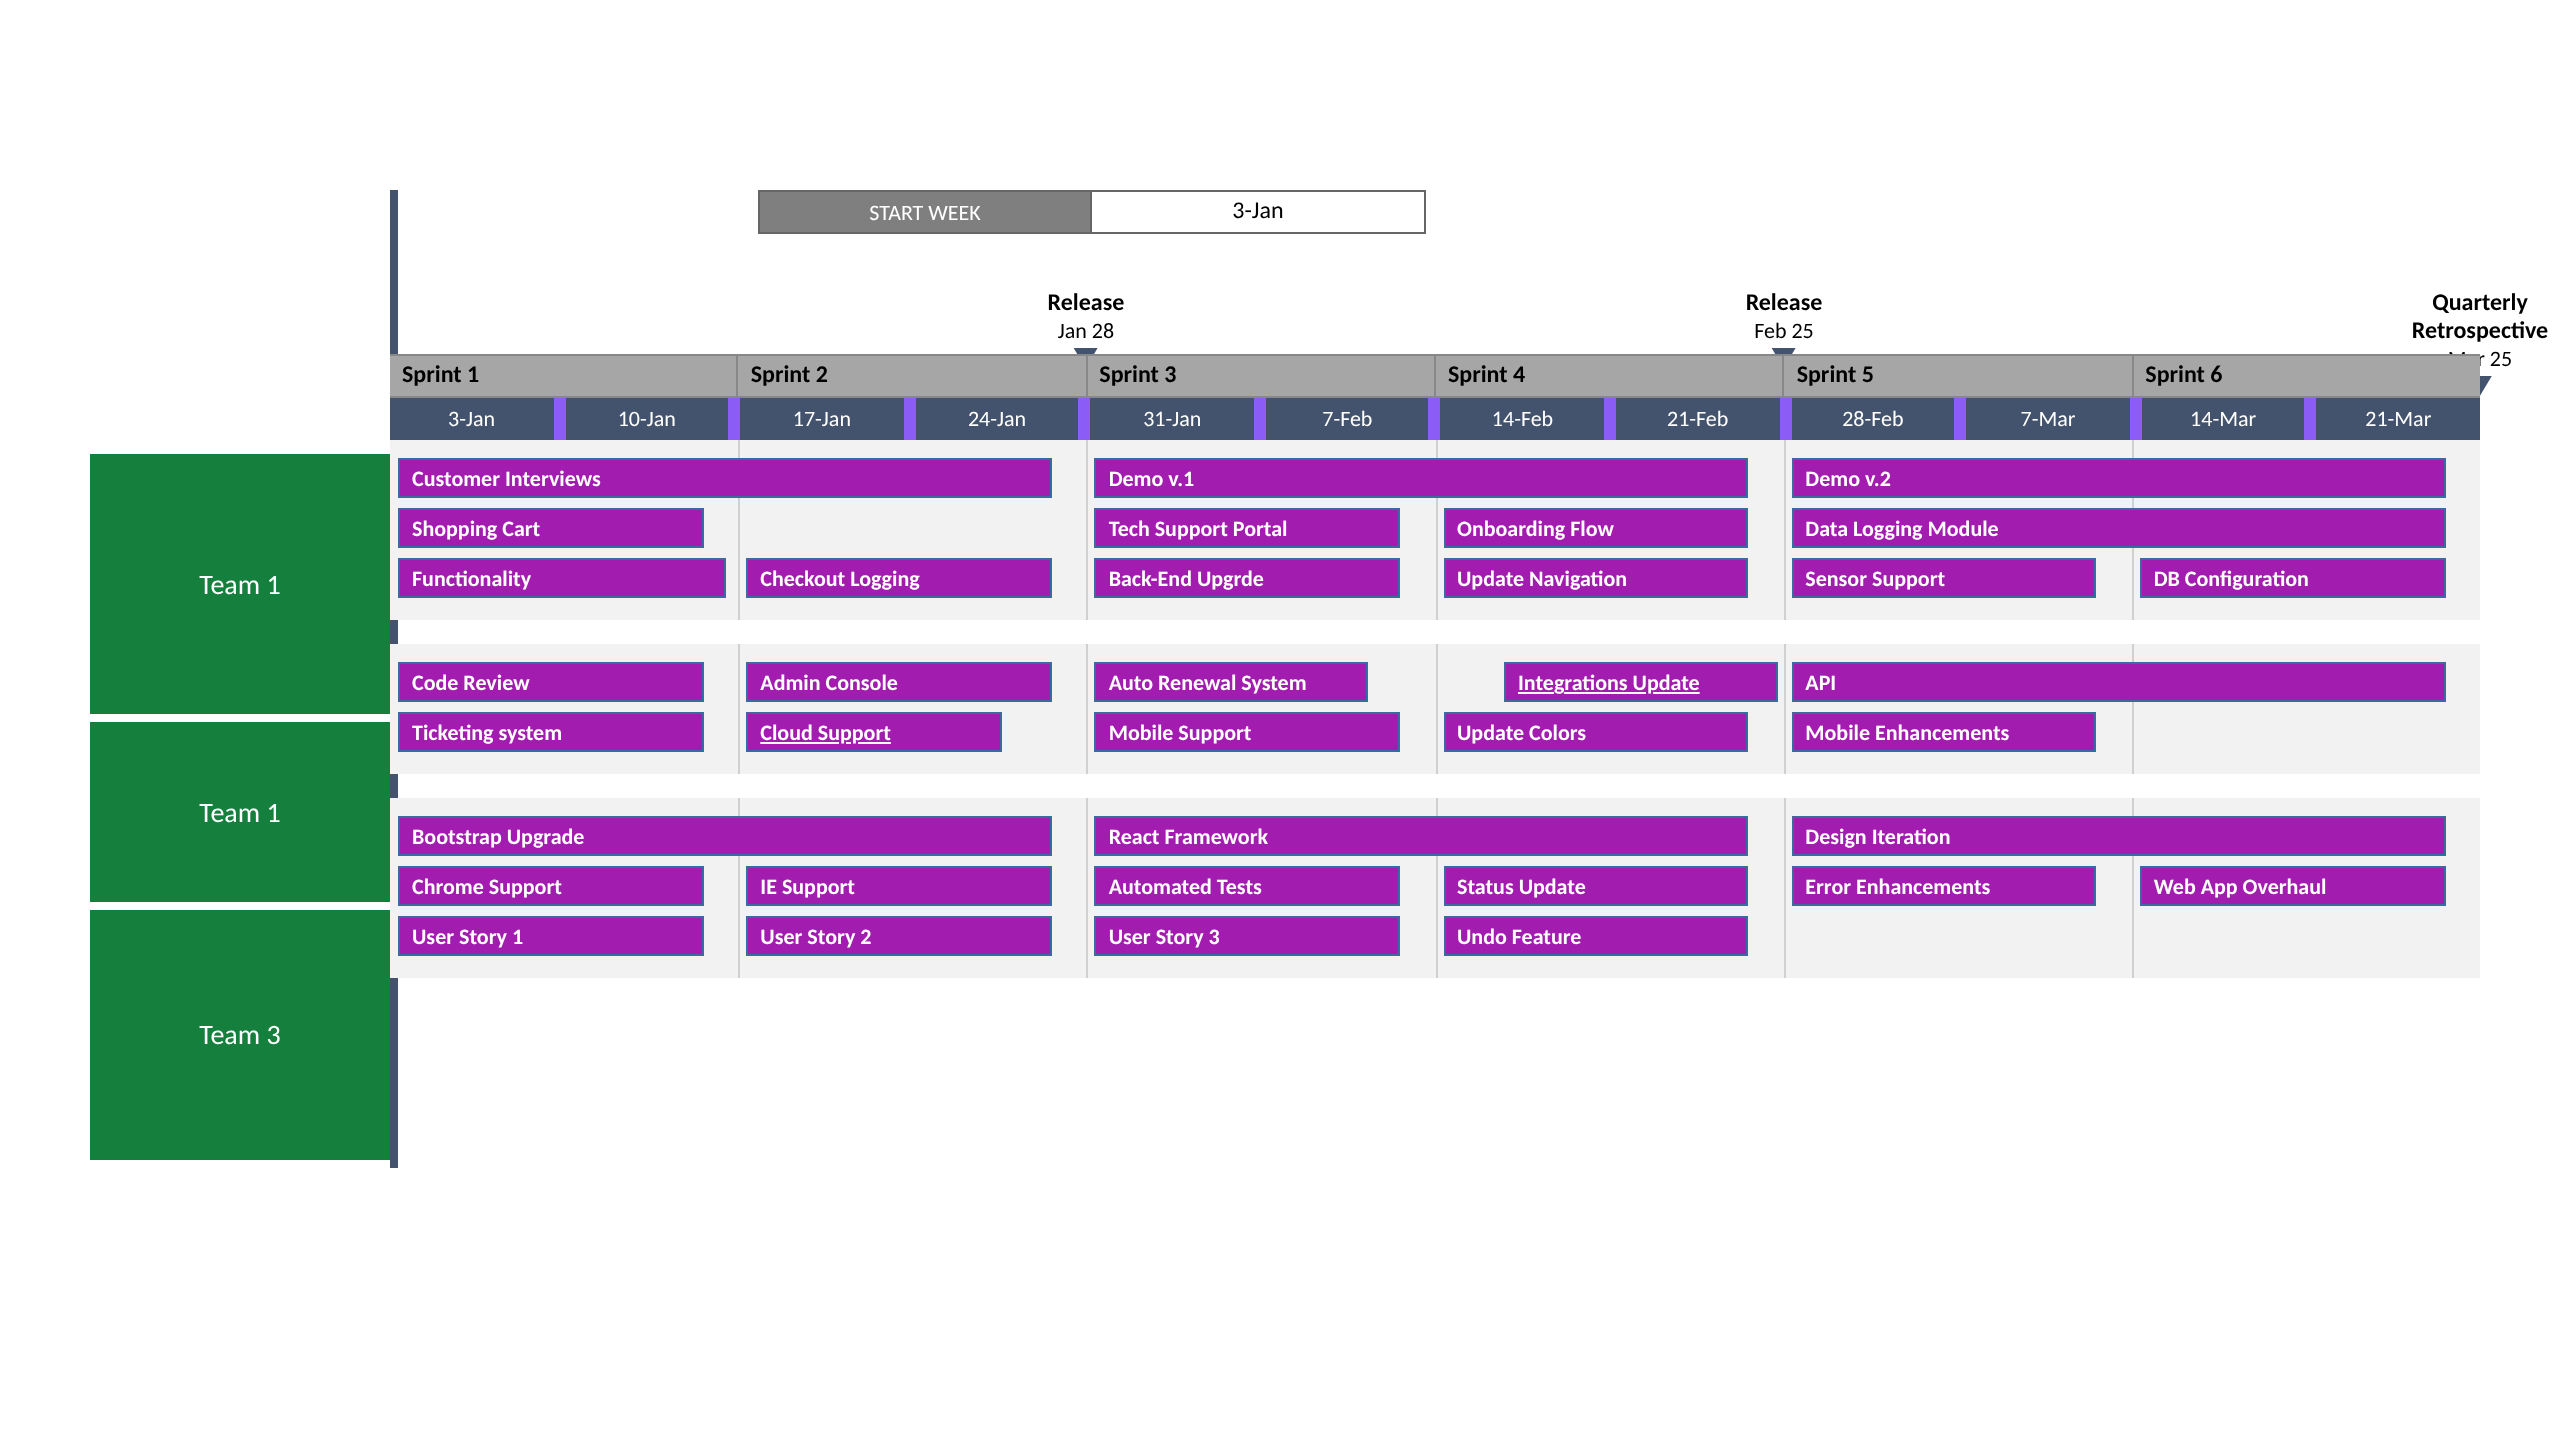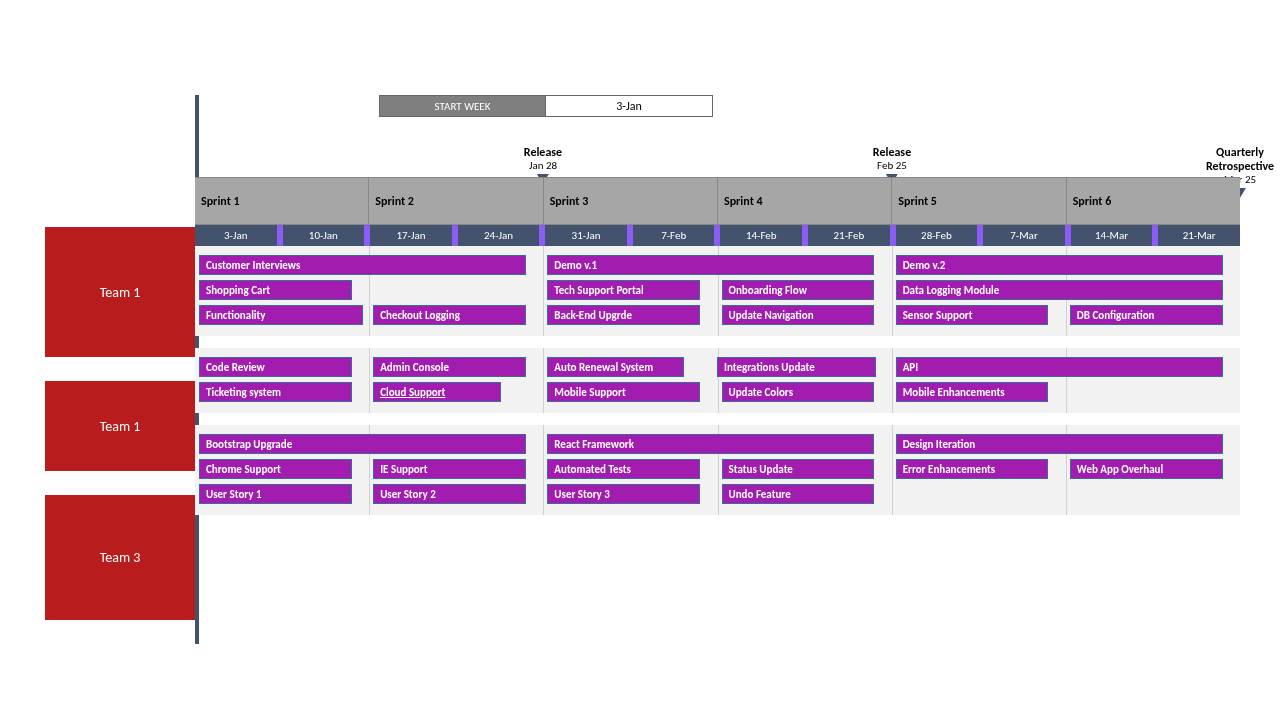--- a/index.html
+++ b/index.html
@@ -8,27 +8,27 @@
 .start-week{display:flex;margin-left:334px;margin-bottom:28px}
 .sw-label{background:#7f7f7f;color:#fff;width:167px;height:22px;display:flex;align-items:center;justify-content:center;font-size:11px;border:1px solid #666}
 .sw-value{background:#fff;color:#000;width:167px;height:22px;display:flex;align-items:center;justify-content:center;font-size:12px;border:1px solid #666;border-left:none}
 .milestones{position:relative;height:32px;margin-left:150px}
 .ms{position:absolute;text-align:center;transform:translateX(-50%)}
 .ms-title{font-weight:bold;font-size:12px;color:#000}
 .ms-date{font-size:11px;color:#000}
 .ms-marker{width:0;height:0;border-left:6px solid transparent;border-right:6px solid transparent;border-top:10px solid #43536d;margin:0 auto;margin-top:2px}
 .chart{display:flex}
 .left-col{width:150px;padding-top:50px}
-.team-box{background:#b91c1c;color:#fff;display:flex;align-items:center;justify-content:center;font-size:14px;margin-bottom:24px}
+.team-box{background:#15803d;color:#fff;display:flex;align-items:center;justify-content:center;font-size:14px;margin-bottom:4px}
 .team-box.t1{height:130px}
 .team-box.t2{height:90px}
 .team-box.t3{height:125px}
 .right-col{width:1045px;position:relative}
 .sprint-header{display:flex;background:#a6a6a6;border-top:1px solid #888;border-bottom:1px solid #888}
-.sprint-cell{flex:1;padding:16px 6px;font-weight:bold;font-size:12px;color:#000;border-left:1px solid #888}
+.sprint-cell{flex:1;padding:3px 6px;font-weight:bold;font-size:12px;color:#000;border-left:1px solid #888}
 .sprint-cell:first-child{border-left:none}
 .date-header{display:flex;background:#43536d}
 .date-cell{flex:1;text-align:center;color:#fff;font-size:11px;padding:4px 0;border-left:6px solid #8b5cf6}
 .date-cell:first-child{border-left:none}
 .swim{background:#f2f2f2;padding:6px 0;margin-bottom:12px;position:relative}
 .row{position:relative;height:22px;margin:3px 0}
 .task{position:absolute;background:#a21caf;color:#fff;font-size:11px;font-weight:bold;padding:3px 6px;height:20px;border:1px solid #3a6aa0;white-space:nowrap;overflow:hidden}
 .vline{position:absolute;top:0;bottom:0;width:1px;background:#d0d0d0;z-index:0}
 .left-border{position:absolute;left:150px;top:0;bottom:0;width:4px;background:#43536d}
 </style>
@@ -120,21 +120,21 @@
           <div class="swim">
             <div class="vline" style="left: 174.167px;"></div>
             <div class="vline" style="left: 348.333px;"></div>
             <div class="vline" style="left: 522.5px;"></div>
             <div class="vline" style="left: 696.667px;"></div>
             <div class="vline" style="left: 870.833px;"></div>
             <div class="row">
               <div class="task" style="left: 4px; width: 152.75px;">Code Review</div>
               <div class="task" style="left: 178.167px; width: 152.75px;">Admin Console</div>
               <div class="task" style="left: 352.333px; width: 137px;">Auto Renewal System</div>
-              <div class="task" style="left: 522px; width: 159px;">Integrations Update</div>
+              <div class="task" style="left: 557px; width: 137px; text-decoration: underline;">Integrations Update</div>
               <div class="task" style="left: 700.667px; width: 326.917px;">API</div>
             </div>
             <div class="row">
               <div class="task" style="left: 4px; width: 152.75px;">Ticketing system</div>
               <div class="task" style="left: 178.167px; width: 128px; text-decoration: underline;">Cloud Support</div>
               <div class="task" style="left: 352.333px; width: 152.75px;">Mobile Support</div>
               <div class="task" style="left: 526.5px; width: 152.75px;">Update Colors</div>
               <div class="task" style="left: 700.667px; width: 152.75px;">Mobile Enhancements</div>
             </div>
           </div>

